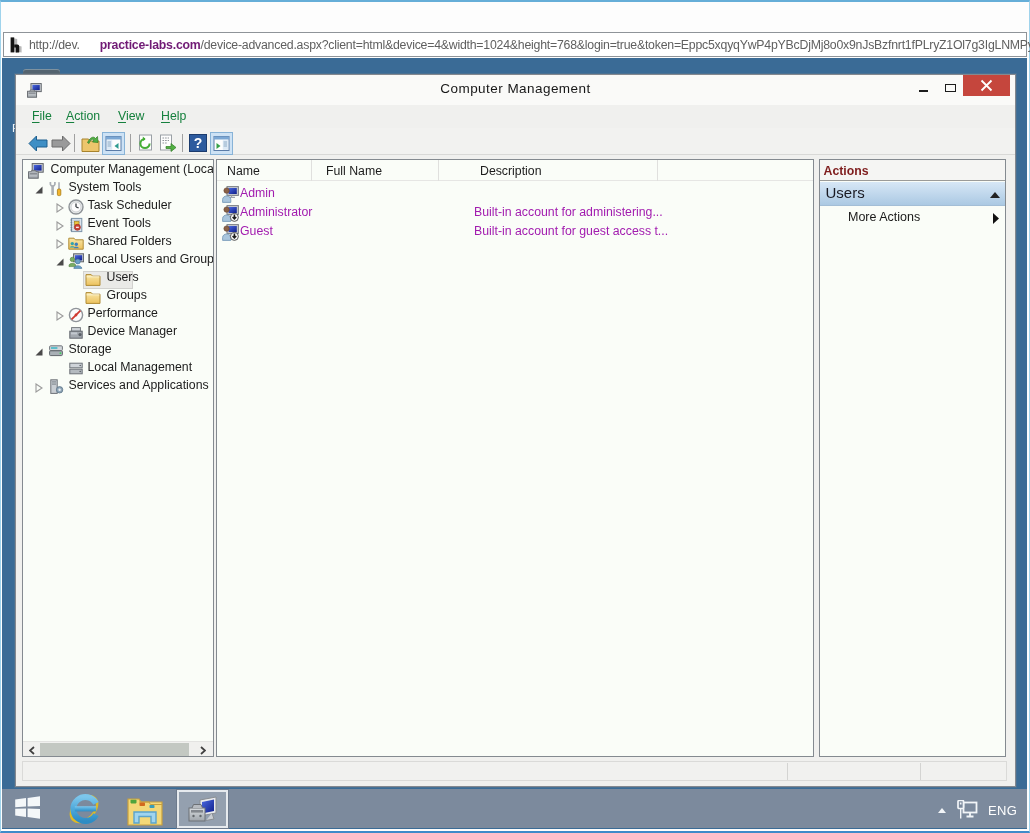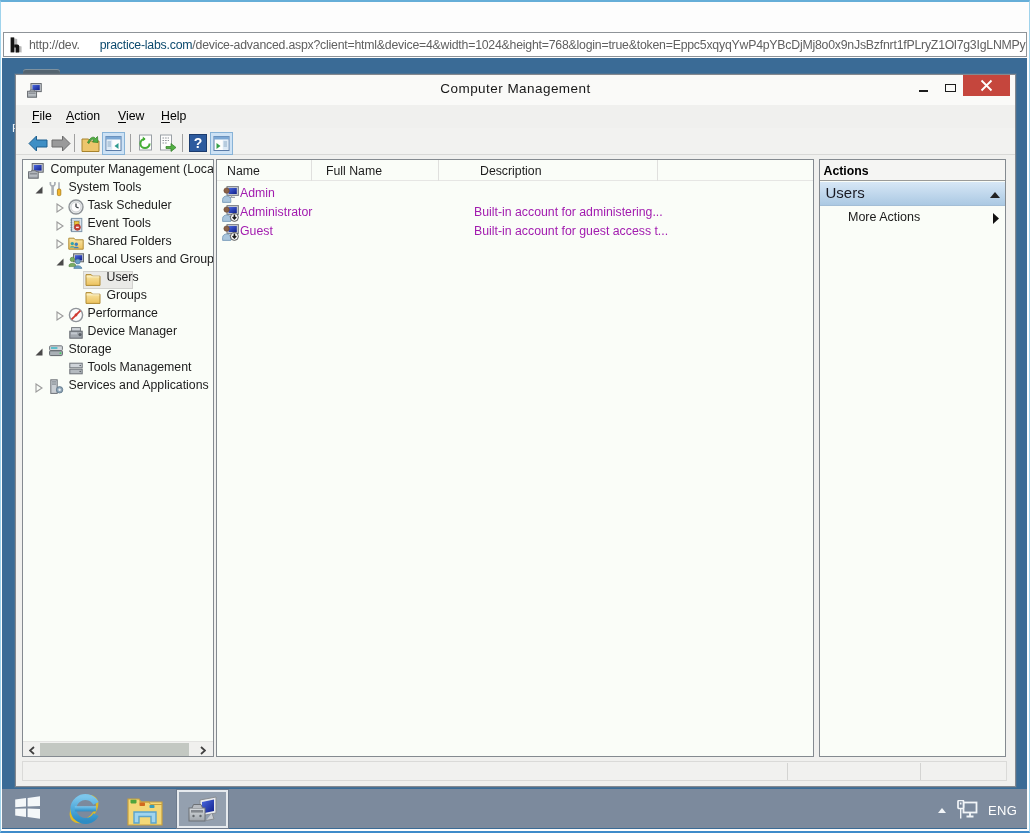--- a/index.html
+++ b/index.html
@@ -5,55 +5,55 @@
 html,body{width:1030px;height:833px;overflow:hidden;background:#fff;font-family:"Liberation Sans",sans-serif;-webkit-font-smoothing:antialiased;}
 .abs{position:absolute;}
 #ie{position:absolute;left:0;top:0;width:1030px;height:833px;background:#fdfdfd;border-left:1px solid #9fd3ec;border-right:1px solid #9fd3ec;border-top:2px solid #66aed8;border-bottom:2px solid #3e8bc9;}
 #titlebar{position:absolute;left:0;top:0;width:1028px;height:29px;background:#fdfdfd;}
 #ietitle{position:absolute;left:30px;top:5.5px;font-size:12.5px;color:#1b1b1b;letter-spacing:-0.35px;}
 #btn-min{position:absolute;left:909px;top:14px;width:11px;height:1.6px;background:#1b1b1b;}
 #btn-max{position:absolute;left:953px;top:10px;width:12px;height:10px;border:1.6px solid #1b1b1b;background:transparent;}
 #urlrow{position:absolute;left:0;top:29px;width:1028px;height:29px;background:#fdfdfd;}
 #urlbox{position:absolute;left:2px;top:1px;width:1024px;height:25px;background:#fff;border:1px solid #8f9499;}
 #urltext{position:absolute;left:25px;top:4.5px;font-size:12.3px;color:#606060;letter-spacing:-0.22px;white-space:nowrap;}
-#urltext b{color:#0c4a6e;font-weight:normal;padding-left:20px;}
+#urltext b{color:#701a75;font-weight:bold;padding-left:20px;}
 #desktop{position:absolute;left:1px;top:56px;width:1025px;height:771px;background:#3a6b96;overflow:hidden;}
 
 #deskicon{position:absolute;left:21px;top:10.5px;width:37px;height:7.5px;background:#54636f;border-radius:3px 3px 0 0;box-shadow:inset 0 1px 0 #7e929f;}
 #deskP{position:absolute;left:10px;top:64px;color:#eef5f9;font-size:11.5px;}
 
 #cmwin{position:absolute;left:13px;top:16px;width:1001px;height:713px;background:#f0f0ee;border:1px solid #84888f;box-shadow:0 0 0 1px rgba(120,130,140,0.25);}
 #cmtitle{position:absolute;left:0;top:0;width:999px;height:30px;background:#fafaf8;}
 #cmtitletext{position:absolute;left:0;top:6px;width:999px;text-align:center;font-size:13.5px;color:#171717;letter-spacing:0.45px;}
 #cm-min{position:absolute;left:903px;top:14.5px;width:9px;height:2px;background:#1c1c1c;}
 #cm-max{position:absolute;left:929px;top:9px;width:11px;height:8px;border:1.6px solid #1c1c1c;}
 #cm-close{position:absolute;left:947px;top:0px;width:47px;height:21px;background:#c5463d;}
 #cm-close svg{position:absolute;left:17px;top:4px;}
-#cmmenu{position:absolute;left:0;top:30px;width:999px;height:23px;background:#f0f0ee;font-size:12.3px;color:#000000;}
+#cmmenu{position:absolute;left:0;top:30px;width:999px;height:23px;background:#f0f0ee;font-size:12.3px;color:#15803d;}
 #cmmenu span{position:absolute;top:4px;}
 #cmmenu u{text-decoration:underline;text-underline-offset:2px;}
 #cmtoolbar{position:absolute;left:0;top:53px;width:999px;height:27px;background:#f2f2f0;border-bottom:1px solid #d9d9d7;}
 .tsep{position:absolute;top:6px;width:1px;height:18px;background:#a0a0a0;}
 .tbtn-hl{position:absolute;top:4px;width:23px;height:23px;background:#cde2f5;border:1px solid #88b3d7;}
 
 #treepanel{position:absolute;left:5.5px;top:84px;width:192px;height:598px;background:#fafdf8;border:1px solid #848a90;overflow:hidden;}
 #listpanel{position:absolute;left:200px;top:84px;width:598px;height:598px;background:#fafdf8;border:1px solid #848a90;overflow:hidden;}
 #actpanel{position:absolute;left:803px;top:84px;width:187px;height:598px;background:#fafdf8;border:1px solid #848a90;overflow:hidden;}
 #statusbar{position:absolute;left:6px;top:686px;width:985px;height:20px;background:#f1f1ef;border:1px solid #dadad8;}
 .statussep{position:absolute;top:1px;width:1px;height:17px;background:#d4d4d2;}
 
 .trow{position:absolute;left:0;height:18px;width:300px;font-size:12.3px;color:#1c1c1c;white-space:nowrap;}
 .trow .lbl{position:absolute;top:-0.5px;}
 .trow svg.ic{position:absolute;top:0px;}
 .arrow-c{position:absolute;width:10px;height:10px;}
 
 .lhead{position:absolute;top:0;height:21px;font-size:12.3px;color:#1c1c1c;}
 .lrow{position:absolute;font-size:12.3px;color:#a21caf;white-space:nowrap;}
 
-#acthead{position:absolute;left:0;top:0;width:185px;height:21px;background:#f5f5f3;border-bottom:1px solid #9b9b99;font-size:12.3px;font-weight:bold;color:#000000;}
+#acthead{position:absolute;left:0;top:0;width:185px;height:21px;background:#f5f5f3;border-bottom:1px solid #9b9b99;font-size:12.3px;font-weight:bold;color:#7f1d1d;}
 #actusers{position:absolute;left:0;top:22px;width:185px;height:24px;background:linear-gradient(#d7e7f6,#abc9e3);border-bottom:1px solid #a3bed6;}
 #actmore{position:absolute;left:0;top:46px;width:185px;height:24px;font-size:12.5px;color:#1a1a1a;}
 
 #hscroll{position:absolute;left:0px;top:581px;width:190px;height:16px;background:#f0f0ee;border-top:1px solid #e3e3e1;}
 #hthumb{position:absolute;left:17px;top:1px;width:149px;height:14px;background:#c3c8c2;}
 
 #taskbar{position:absolute;left:0px;top:730.5px;width:1025px;height:39.5px;background:#7c8a9d;}
 #tb-active{position:absolute;left:175px;top:1px;width:51px;height:38px;background:#94a0af;border:2px solid #e6eaee;outline:1px solid #6d7a8c;}
 #tb-eng{position:absolute;left:986px;top:14px;color:#fff;font-size:13px;letter-spacing:0.3px;}
 #tb-up{position:absolute;left:936px;top:19px;width:0;height:0;border-left:4.5px solid transparent;border-right:4.5px solid transparent;border-bottom:5px solid #f2f5f8;}
@@ -211,21 +211,21 @@
             </svg>
             <svg class="ic" style="left:25px" width="16" height="16" viewBox="0 0 16 16">
               <use href="#ic-storage"></use>
             </svg>
             <span class="lbl" style="left:46px">Storage</span>
           </div>
     <div class="trow" style="top:200.5px">
             <svg class="ic" style="left:45px" width="16" height="16" viewBox="0 0 16 16">
               <use href="#ic-disk"></use>
             </svg>
-            <span class="lbl" style="left:65px">Tools Management</span>
+            <span class="lbl" style="left:65px">Local Management</span>
           </div>
     <div class="trow" style="top:218.5px">
             <svg class="arrow-c" style="left:11px;top:4px" width="10" height="10" viewBox="0 0 10 10">
               <path d="M2 1 L8 5 L2 9 Z" fill="none" stroke="#9b9b9b" stroke-width="1.1"></path>
             </svg>
             <svg class="ic" style="left:25px" width="16" height="16" viewBox="0 0 16 16">
               <use href="#ic-services"></use>
             </svg>
             <span class="lbl" style="left:46px">Services and Applications</span>
           </div>

